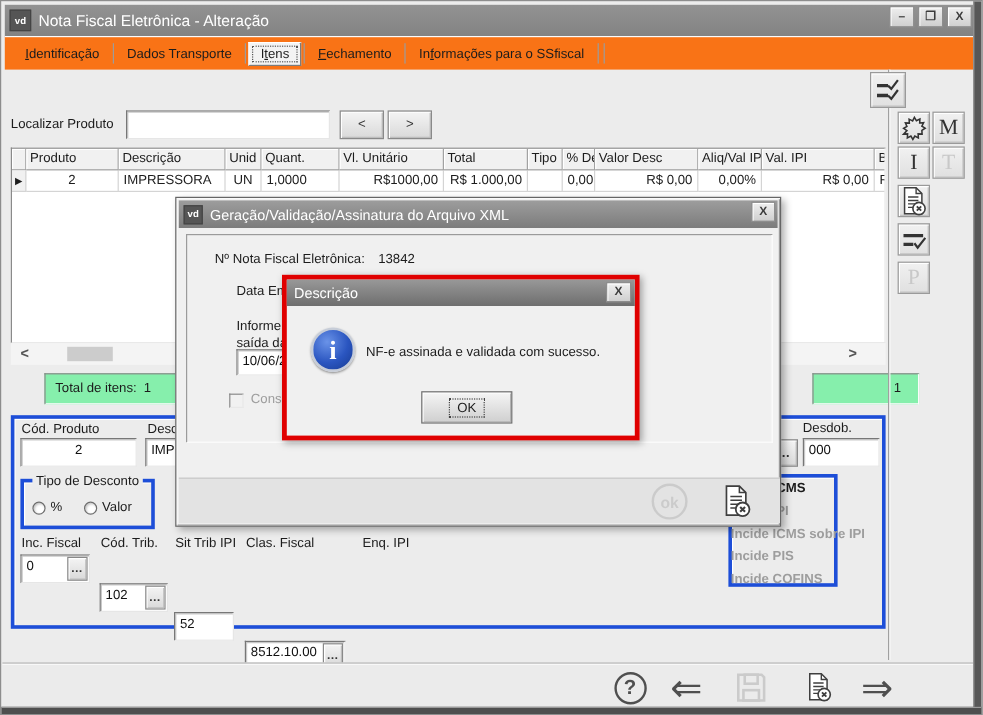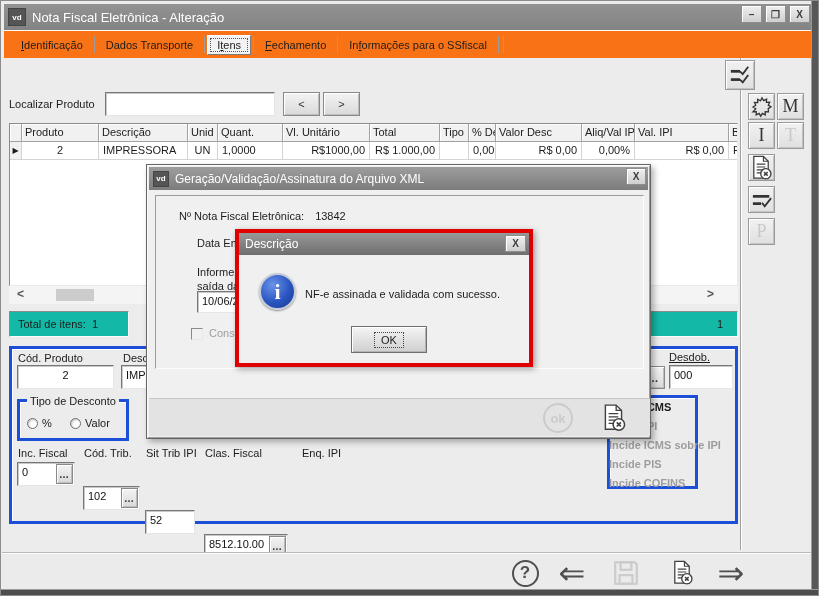--- a/index.html
+++ b/index.html
@@ -39,22 +39,22 @@
     border:1px solid;border-color:#8a8a8a #e9e9e9 #e9e9e9 #8a8a8a;overflow:hidden;}
   .grow{display:flex;height:18px;}
   .gh{background:#f1f1f1;border-right:1px solid #a2a2a2;border-bottom:1px solid #a2a2a2;
     box-shadow:inset 1px 1px 0 #fff;padding:2px 3px;overflow:hidden;white-space:nowrap;flex:0 0 auto;}
   .gc{border-right:1px solid #d4d4d4;border-bottom:1px solid #d4d4d4;padding:2px 4px;
     overflow:hidden;white-space:nowrap;flex:0 0 auto;}
   .marker{display:flex;align-items:center;justify-content:center;background:#f1f1f1;}
   .hscroll{left:8px;top:285px;width:729px;height:18px;background:#f4f4f4;}
   .sb-arrow{position:absolute;top:1px;font-size:12px;font-weight:bold;color:#555;cursor:pointer;}
   .sb-thumb{position:absolute;left:47px;top:3px;width:38px;height:12px;background:#ccc;cursor:grab;}
-  .panel-sunken{border:1px solid;border-color:#8a8a8a #fbfbfb #fbfbfb #8a8a8a;background:#14b8a6;
-    display:flex;align-items:center;}
+  .panel-sunken{border:1px solid;border-color:#8a8a8a #fbfbfb #fbfbfb #8a8a8a;background:#86efac;
+    display:flex;align-items:center;margin-left:28px;}
   
   .groupbox{border:3px solid #1d4ed8;box-shadow:inset 1px 1px 0 #fff;}
   .legend{position:absolute;top:-7px;left:7px;background:#ececec;padding:0 3px;}
   .radio{width:11px;height:11px;border-radius:50%;background:#fff;border:1px solid #6e6e6e;
     box-shadow:inset 1px 1px 2px #c2c2c2;display:inline-block;cursor:pointer;}
   .field{position:relative;}
   .browse{position:absolute;right:1px;top:1px;bottom:1px;width:17px;font-weight:bold;font-size:10px;
     letter-spacing:1px;padding-top:1px;}
   .incide-item{font-weight:bold;white-space:nowrap;}
   
@@ -203,21 +203,21 @@
       <div class="abs lbl" style="left: 83px; top: 446px; text-align: center;">Cód. Trib.</div>
       <div class="abs input field" style="left: 82px; top: 461px; width: 57px; height: 24px;">102<span class="pushbtn browse">…</span></div>
       <div class="abs lbl" style="left: 145px; top: 446px;">Sit Trib IPI</div>
       <div class="abs input field" style="left: 144px; top: 461px; width: 50px; height: 24px;">52</div>
       <div class="abs lbl" style="left: 204px; top: 446px;">Clas. Fiscal</div>
       <div class="abs input field" style="left: 203px; top: 461px; width: 84px; height: 24px;">8512.10.00<span class="pushbtn browse">…</span></div>
       <div class="abs lbl" style="left: 301px; top: 446px;">Enq. IPI</div>
       <div class="abs input field" style="left: 300px; top: 461px; width: 62px; height: 24px;">999</div>
     </div>
 
-  <div class="abs lbl" style="left:668px;top:350px;text-decoration:underline;">Desdob.</div>
+  <div class="abs lbl" style="left:668px;top:350px;">Desdob.</div>
   <div class="abs input" style="left:668px;top:364px;width:64px;height:24px;">000</div>
   <div class="abs pushbtn" style="left:640px;top:365px;width:24px;height:23px;font-weight:bold;">…</div>
 
   <div class="abs groupbox" style="left:606px;top:394px;width:91px;height:94px;overflow:visible;"></div>
   <div id="incide">
       <div class="abs incide-item" style="left: 608px; top: 400px;">Incide ICMS</div>
       <div class="abs incide-item dim" style="left: 608px; top: 419px;">Incide IPI</div>
       <div class="abs incide-item dim" style="left: 608px; top: 438px;">Incide ICMS sobre IPI</div>
       <div class="abs incide-item dim" style="left: 608px; top: 457px;">Incide PIS</div>
       <div class="abs incide-item dim" style="left: 608px; top: 476px;">Incide COFINS</div>

